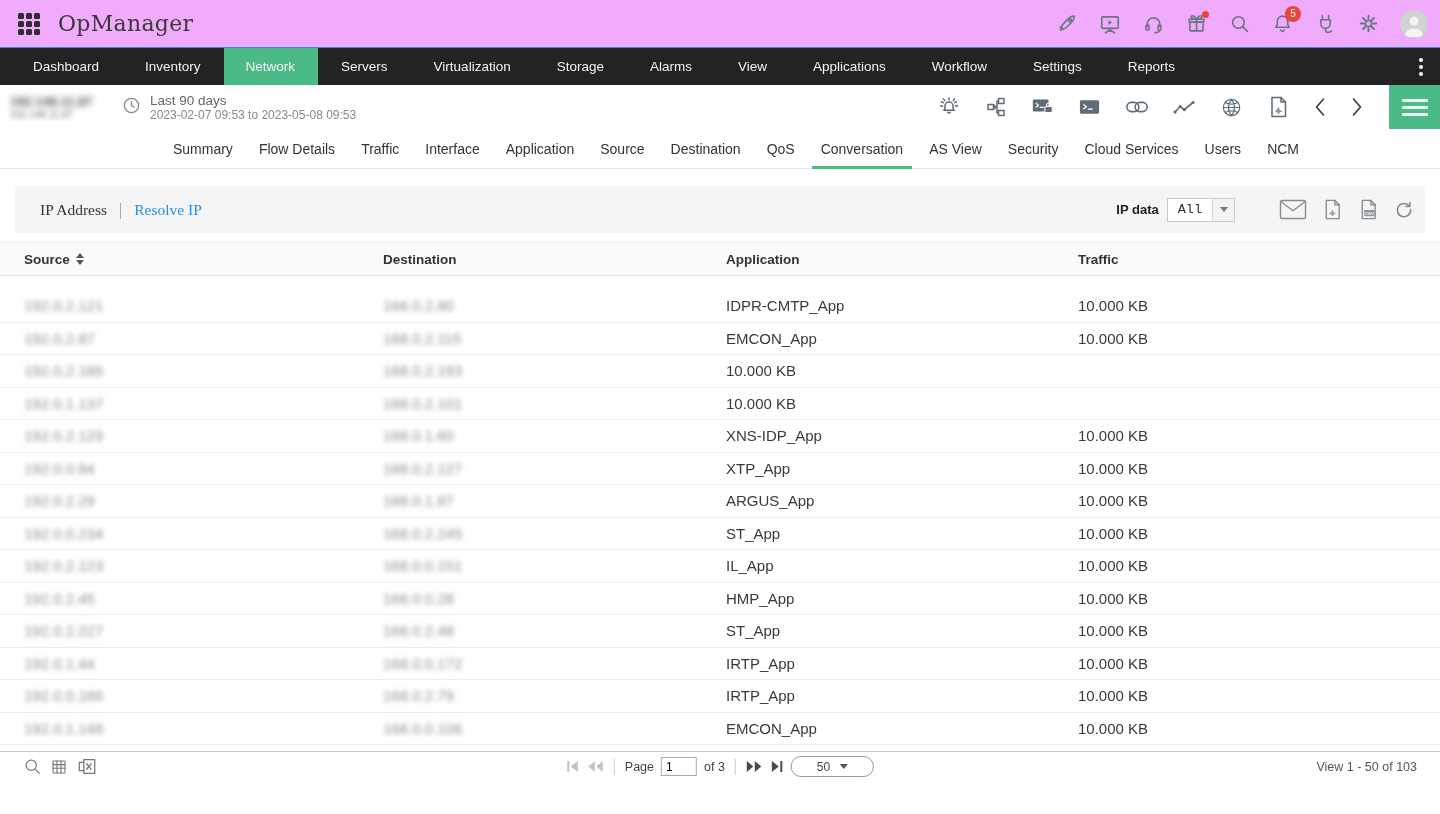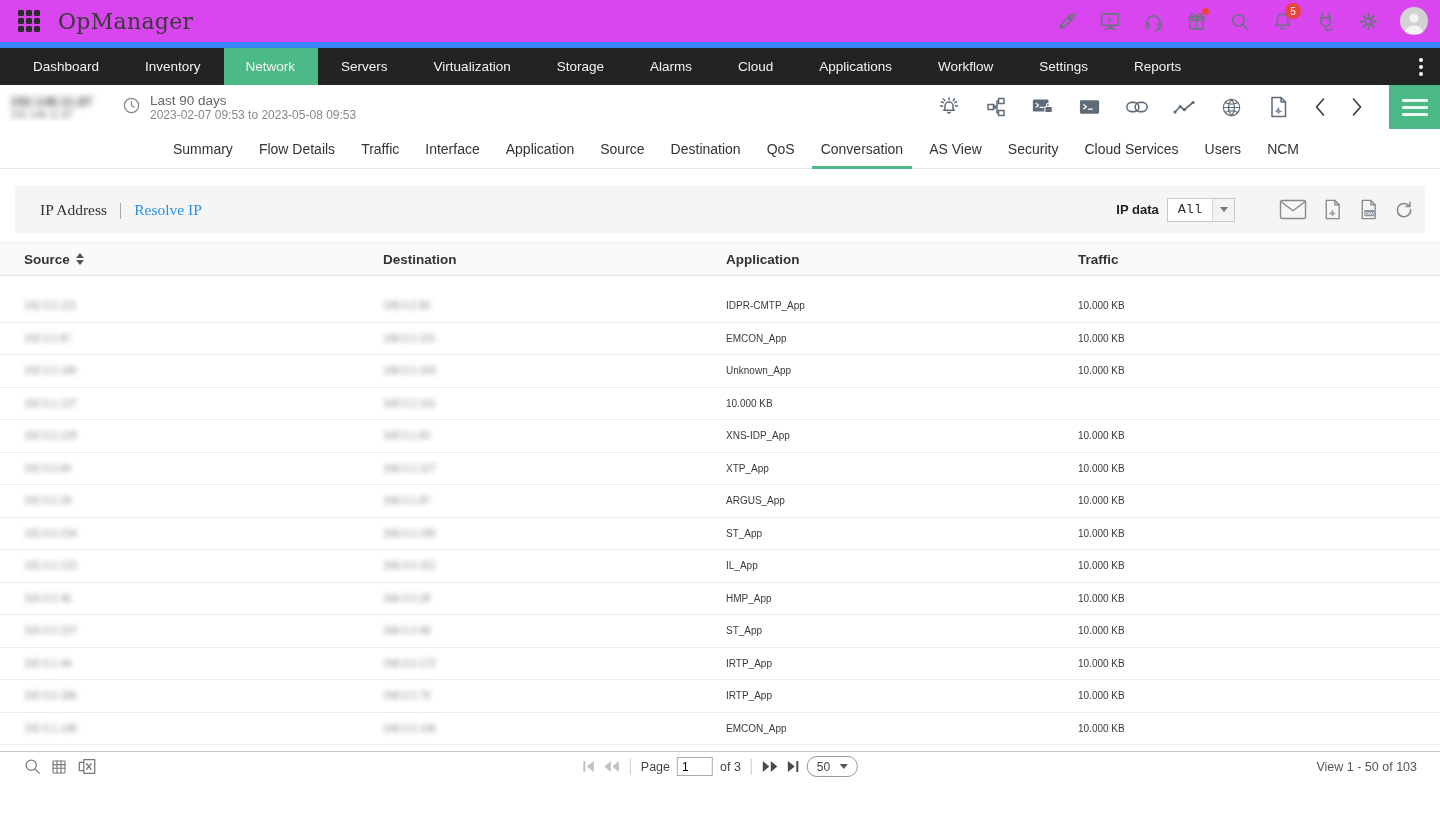--- a/index.html
+++ b/index.html
@@ -1,20 +1,20 @@
 <!DOCTYPE html>
 <html><head>
 <meta charset="utf-8">
 <style>
   * { margin:0; padding:0; box-sizing:border-box; }
   html,body { width:1440px; height:814px; background:#fff; overflow:hidden;
     font-family:"Liberation Sans", sans-serif; color:#333; }
 
   
-  .topbar { height:48px; background:#d946ef; border-bottom:6px solid #3b82f6;
+  .topbar { height:48px; background:#f0abfc; border-bottom:1px solid #3b82f6;
     display:flex; align-items:center; padding:0 12px 0 18px; }
   .grid-icon { width:22px; height:22px; display:grid; grid-template-columns:repeat(3,6px);
     grid-template-rows:repeat(3,6px); gap:2px; cursor:pointer; }
   .grid-icon i { background:#2c2c2c; border-radius:1.5px; }
   .logo { font-family:"DejaVu Serif", serif; font-size:22px; color:#3a3a3a;
     margin-left:18px; letter-spacing:0.3px; }
   .topbar-right { margin-left:auto; display:flex; align-items:center; gap:21px; }
   .tb-ic { position:relative; width:22px; height:22px; display:flex; align-items:center;
     justify-content:center; cursor:pointer; }
   .tb-ic svg { stroke:#6b7580; fill:none; stroke-width:1.5; stroke-linecap:round; stroke-linejoin:round; }
@@ -83,36 +83,36 @@
   .thead, .trow { display:grid; grid-template-columns:359px 343px 352px auto; }
   .thead { height:34px; background:#fafafa; border-top:1px solid #f0f0f0;
     border-bottom:1px solid #e0e0e0; align-items:center; }
   .th { font-size:13.5px; font-weight:bold; color:#333; padding-left:24px; display:flex;
     align-items:center; gap:6px; }
   .sort { display:inline-flex; flex-direction:column; gap:2px; cursor:pointer; }
   .sort .up { width:0; height:0; border:4px solid transparent; border-bottom:5px solid #555; border-top:0; }
   .sort .dn { width:0; height:0; border:4px solid transparent; border-top:5px solid #555; border-bottom:0; }
   .tbody { padding-top:14px; }
   .trow { height:32.5px; border-bottom:1px solid #ededed; align-items:center; }
-  .td { font-size:10px; color:#3a3a3a; padding-left:24px; white-space:nowrap; }
+  .td { font-size:15px; color:#3a3a3a; padding-left:24px; white-space:nowrap; }
   .masked { filter:blur(2.6px); color:#8d8d8d; }
 
   
   .tfoot { border-top:1px solid #c9c9c9; margin-top:6px; height:30px; position:relative;
     display:flex; align-items:center; }
   .foot-icons { display:flex; align-items:center; gap:10px; padding-left:24px; }
   .foot-icons svg { stroke:#777; fill:none; stroke-width:1.4; stroke-linecap:round; cursor:pointer; }
   .pager { position:absolute; left:50%; transform:translateX(-50%); display:flex;
     align-items:center; gap:7px; font-size:12.5px; color:#444; }
   .pg-ic { cursor:pointer; display:flex; }
   .pg-sep { width:1px; height:16px; background:#ccc; margin:0 3px; }
   .page-input { width:36px; height:19px; border:1px solid #aaa; font-size:12px;
     padding:0 4px; font-family:"Liberation Sans",sans-serif; }
   .psize { border:1px solid #999; border-radius:10px; height:21px; display:flex;
-    align-items:center; gap:10px; padding:0 9px; font-size:12px; cursor:pointer; background:#fff; }
+    align-items:center; gap:10px; padding:0 25px; font-size:12px; cursor:pointer; background:#fff; }
   .psize i { border:4px solid transparent; border-top:5px solid #555; margin-top:4px; }
   .viewtext { margin-left:auto; font-size:12.5px; color:#555; padding-right:23px; }
 </style>
 </head>
 <body>
 
 <div class="topbar">
   <div class="grid-icon">
     <i></i>
       <i></i>
@@ -192,21 +192,21 @@
 <div class="mainnav">
   <div class="nav-spacer" style="flex:0 0 8px"></div>
   <div id="nav-items" style="display:flex">
       <div class="nav-item">Dashboard</div>
       <div class="nav-item">Inventory</div>
       <div class="nav-item active">Network</div>
       <div class="nav-item">Servers</div>
       <div class="nav-item">Virtualization</div>
       <div class="nav-item">Storage</div>
       <div class="nav-item">Alarms</div>
-      <div class="nav-item">Cloud</div>
+      <div class="nav-item">View</div>
       <div class="nav-item">Applications</div>
       <div class="nav-item">Workflow</div>
       <div class="nav-item">Settings</div>
       <div class="nav-item">Reports</div>
     </div>
   <div class="nav-spacer"></div>
   <div class="kebab">
       <i></i>
       <i></i>
       <i></i>
@@ -387,21 +387,20 @@
       </div>
       <div class="trow">
         <div class="td masked">192.0.2.87</div>
         <div class="td masked">168.0.2.115</div>
         <div class="td">EMCON_App</div>
         <div class="td">10.000 KB</div>
       </div>
       <div class="trow">
         <div class="td masked">192.0.2.186</div>
         <div class="td masked">168.0.2.193</div>
-        <div class="td">Unknown_App</div>
         <div class="td">10.000 KB</div>
       </div>
       <div class="trow">
         <div class="td masked">192.0.1.137</div>
         <div class="td masked">168.0.2.101</div>
         <div class="td">10.000 KB</div>
       </div>
       <div class="trow">
         <div class="td masked">192.0.2.129</div>
         <div class="td masked">168.0.1.60</div>

